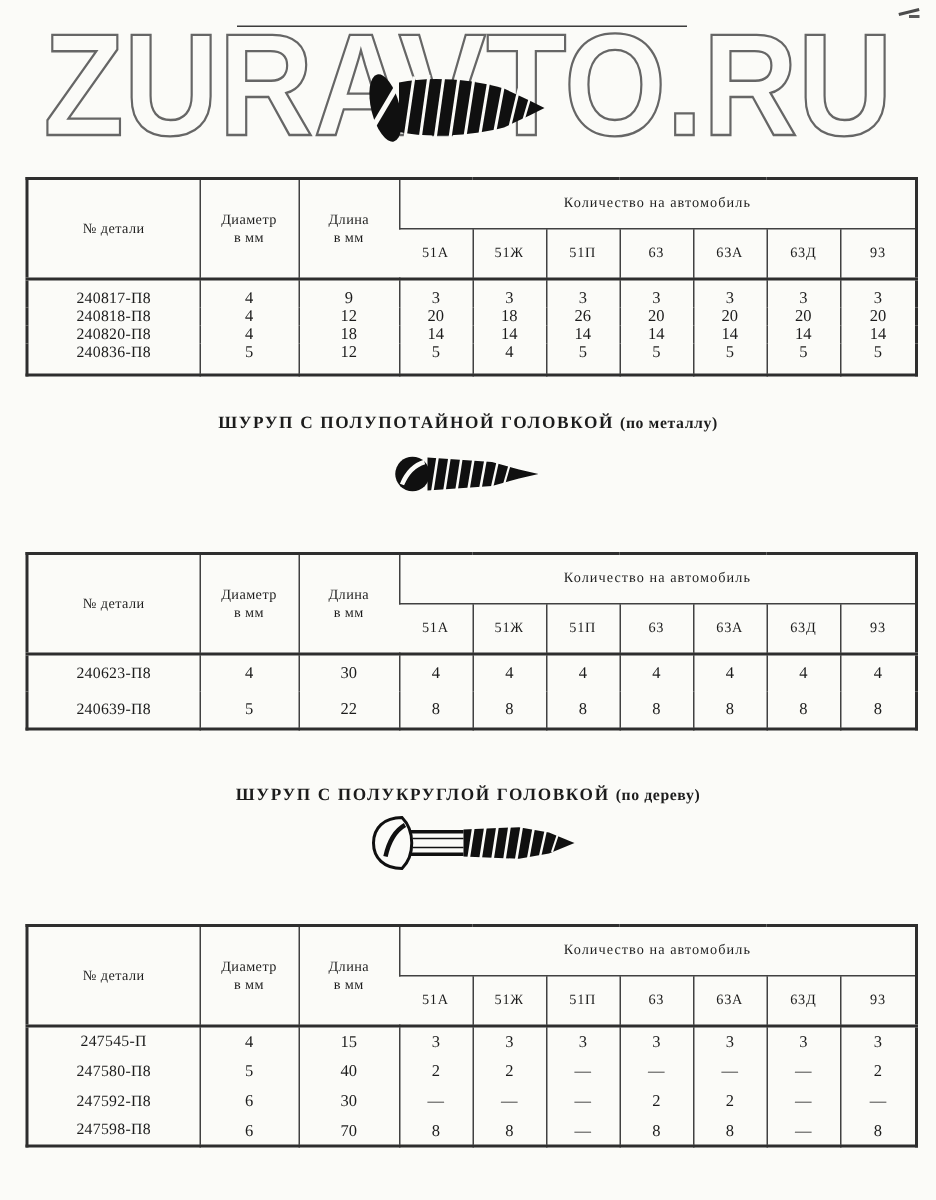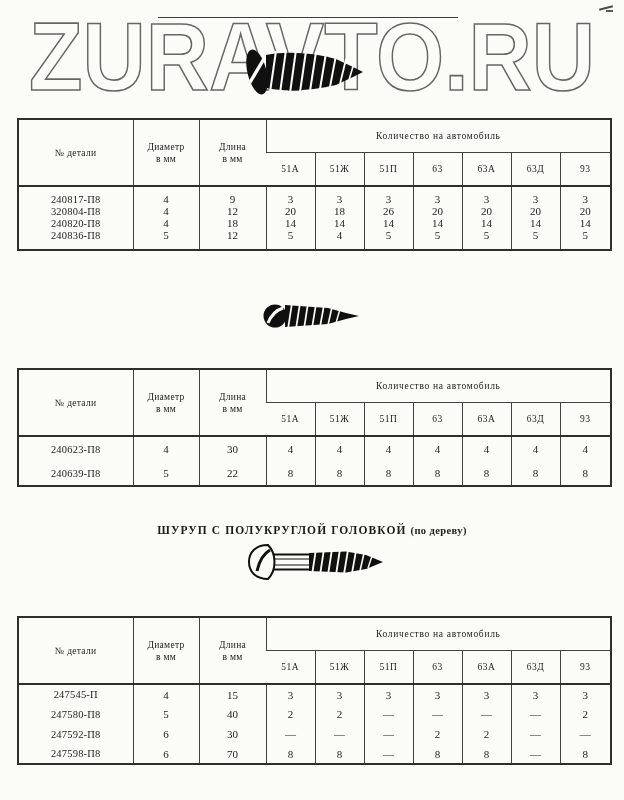--- a/index.html
+++ b/index.html
@@ -108,21 +108,21 @@
         <td>9</td>
         <td>3</td>
         <td>3</td>
         <td>3</td>
         <td>3</td>
         <td>3</td>
         <td>3</td>
         <td>3</td>
       </tr>
       <tr>
-        <td class="part">320804-П8</td>
+        <td class="part">240818-П8</td>
         <td>4</td>
         <td>12</td>
         <td>20</td>
         <td>18</td>
         <td>26</td>
         <td>20</td>
         <td>20</td>
         <td>20</td>
         <td>20</td>
       </tr>
@@ -146,20 +146,24 @@
         <td>4</td>
         <td>5</td>
         <td>5</td>
         <td>5</td>
         <td>5</td>
         <td>5</td>
       </tr>
     </tbody>
   </table>
 
+  <div class="section-title tt2">
+    <span>ШУРУП С ПОЛУПОТАЙНОЙ ГОЛОВКОЙ</span>
+    <span class="note">(по металлу)</span>
+  </div>
 
   <svg class="screw sc2" width="102" height="33" viewBox="0 0 102 33">
     <circle cx="13" cy="17" r="11.5" fill="#101010"></circle>
     <path d="M6,24 Q11,12 21,9" stroke="#fbfbf8" stroke-width="3" fill="none"></path>
     <path d="M23,6 L66,9 L84,14 L97,17 L84,20 L66,25 L23,28 Z" fill="#101010"></path>
     <line x1="30" y1="4" x2="26" y2="30" stroke="#fbfbf8" stroke-width="1.7"></line>
     <line x1="38" y1="4" x2="34" y2="30" stroke="#fbfbf8" stroke-width="1.7"></line>
     <line x1="46" y1="4" x2="42" y2="30" stroke="#fbfbf8" stroke-width="1.7"></line>
     <line x1="54" y1="5" x2="50" y2="29" stroke="#fbfbf8" stroke-width="1.7"></line>
     <line x1="62" y1="6" x2="58" y2="28" stroke="#fbfbf8" stroke-width="1.7"></line>

